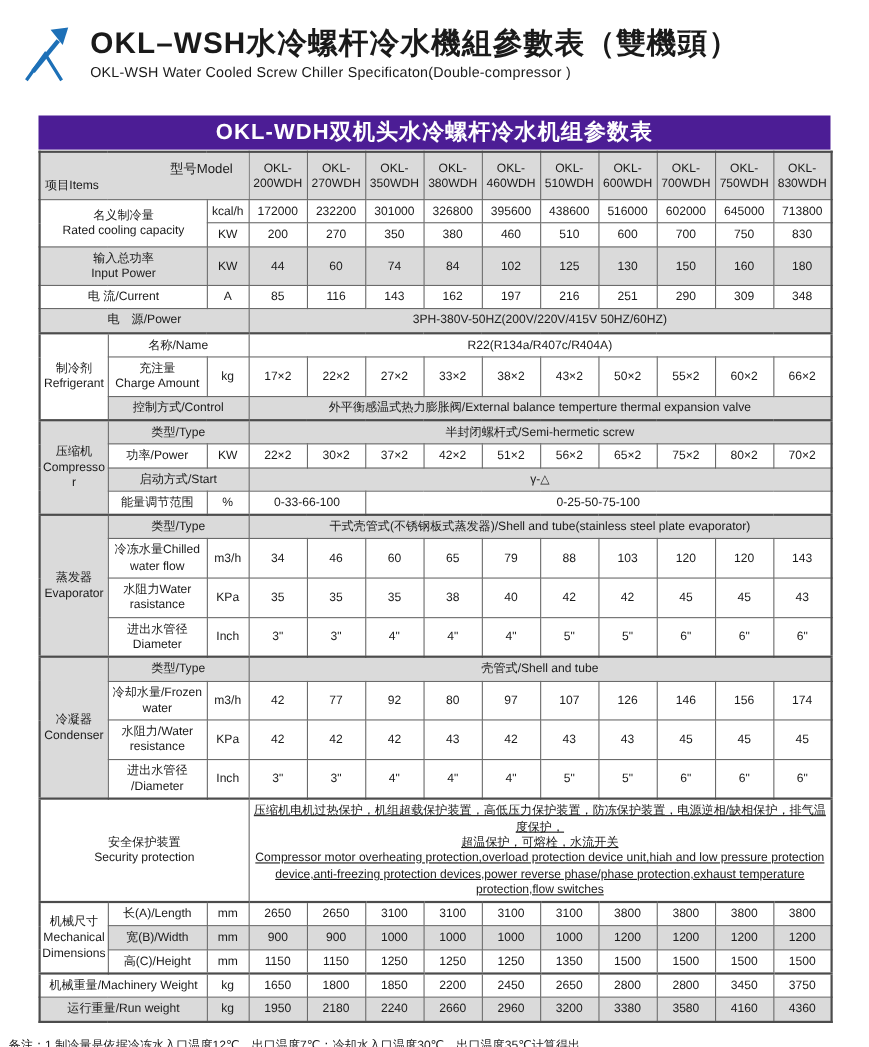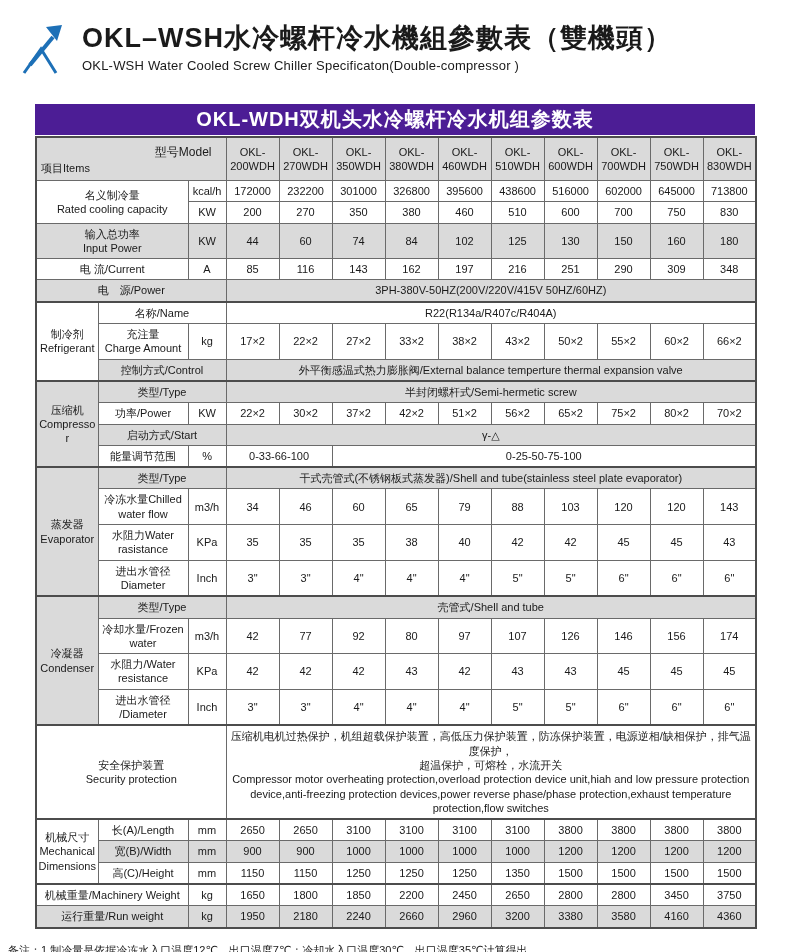--- a/index.html
+++ b/index.html
@@ -36,21 +36,21 @@
     word-wrap:break-word;
   }
   tr.shaded td, td.cshaded{background:#dadada;}
   tr.sec td{border-top-width:2px;border-top-color:#4c4c4c;}
   td.model{font-size:11.5px;}
   td.value{font-size:11.5px;}
   td.group{font-size:11px;}
   td.label{font-size:11px;}
   td.unit{font-size:11px;}
   td.security{
-    text-align:left;font-size:10.6px;line-height:1.5;padding:4px 7px;
+    text-align:left;font-size:10.6px;line-height:1.5;padding:4px 7px;text-decoration:underline;
   }
   td.corner{position:relative;height:36px;padding:0;
     background-image:linear-gradient(to bottom right,transparent calc(50% - 1px),#6a6a6a calc(50% - 1px),#6a6a6a calc(50% + 1px),transparent calc(50% + 1px));
   }
   td.corner .di{position:absolute;left:4px;bottom:5px;font-size:11px;margin-top:40px;}
   td.corner .dm{position:absolute;right:14px;top:7px;font-size:12px;}
 
   
   .notes{margin:13px 6px 0 8px;font-size:11px;line-height:1.6;white-space:pre-wrap;}
   .note-line{min-height:15px;}

